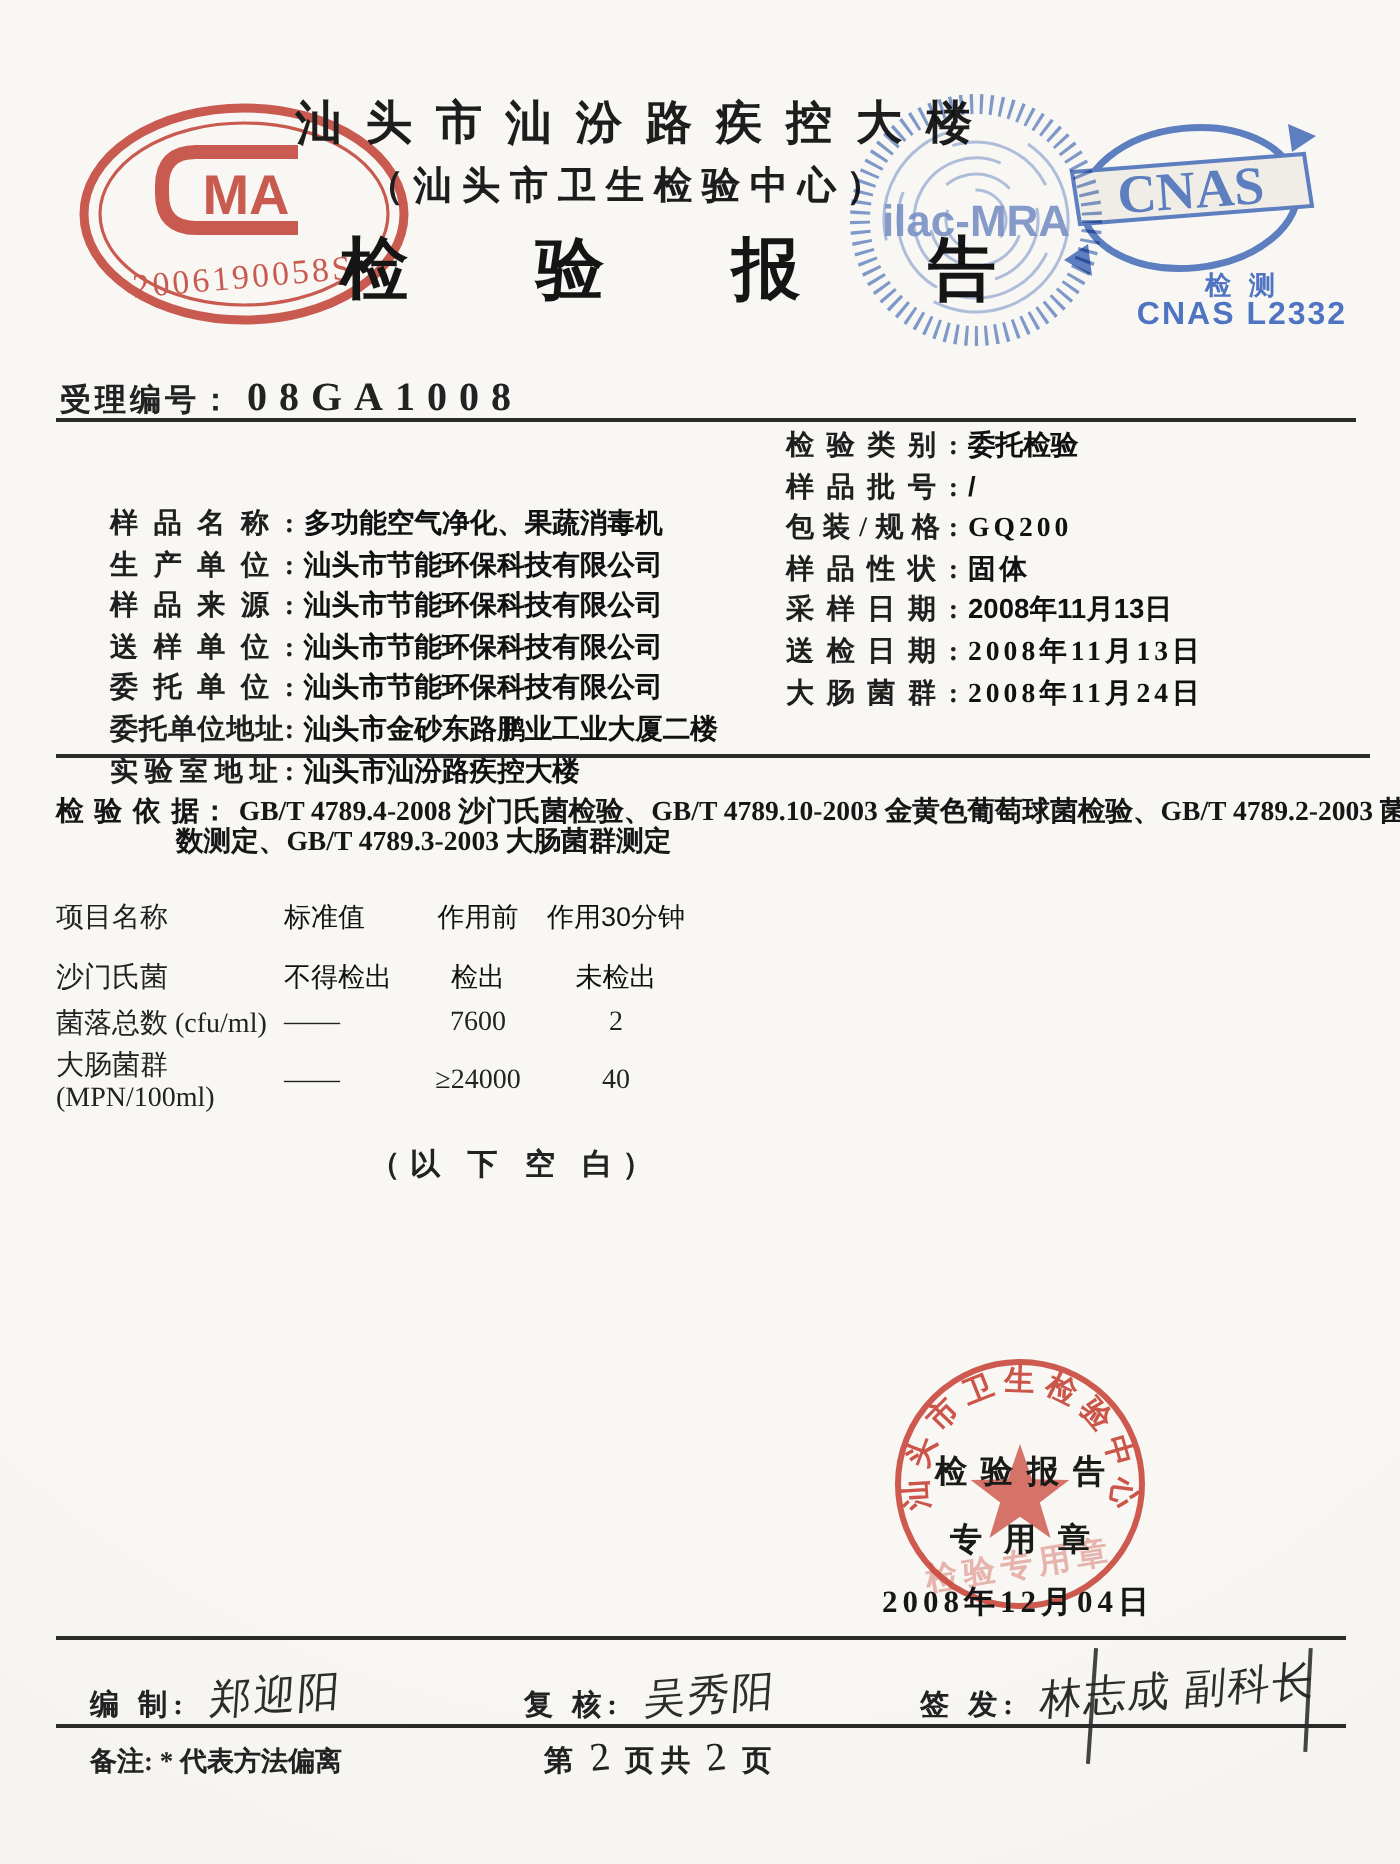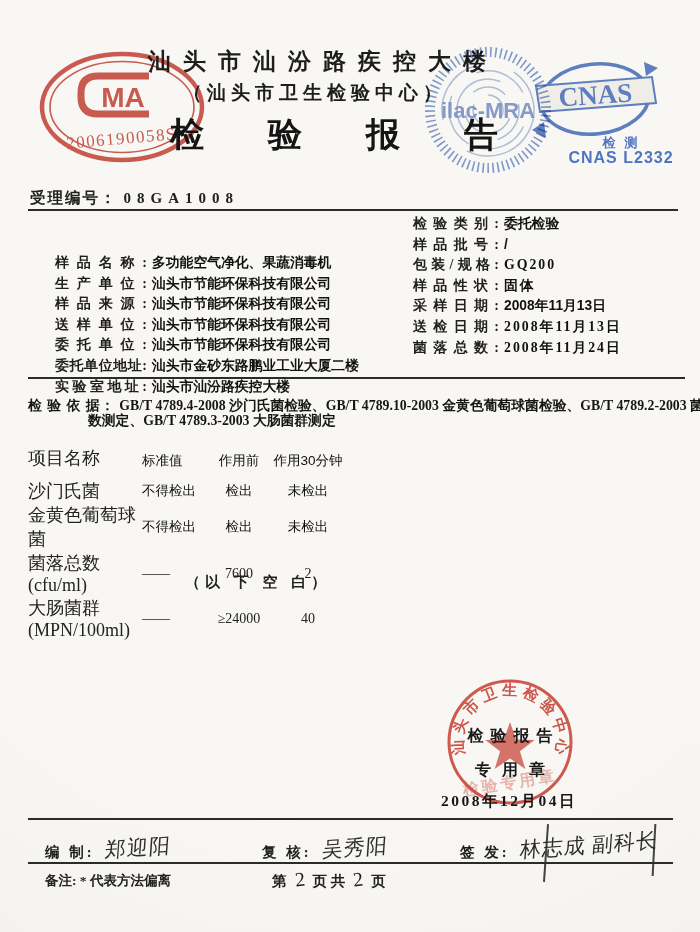--- a/index.html
+++ b/index.html
@@ -28,58 +28,58 @@
   .cnas{left:532px;top:56px;opacity:.9;}
   .cnas-caption{position:absolute;left:560px;top:134px;width:120px;text-align:center;
     color:#4f74c2;font-size:13px;font-weight:700;letter-spacing:9px;text-indent:9px;}
   .cnas-code{position:absolute;left:556px;top:149px;width:130px;text-align:center;
     color:#4f74c2;font-size:16px;font-weight:600;letter-spacing:1px;
     font-family:"Liberation Sans","DejaVu Sans",sans-serif;}
 
   
   .acceptance{position:absolute;left:30px;top:188px;white-space:nowrap;}
   .acc-label{font-size:15.5px;font-weight:700;letter-spacing:2px;}
-  .acc-value{font-size:15px;font-weight:600;letter-spacing:6px;margin-left:6px;font-family:Liberation Serif, serif;}
+  .acc-value{font-size:20px;font-weight:600;letter-spacing:6px;margin-left:6px;font-family:Liberation Serif, serif;}
 
   .rule{position:absolute;background:#2b2b2b;}
   .rule-top{left:28px;top:209px;width:650px;height:2px;}
   .rule-mid{left:28px;top:377px;width:657px;height:2px;}
   .rule-sig-top{left:28px;top:818px;width:645px;height:1.5px;}
   .rule-sig-bottom{left:28px;top:862px;width:645px;height:1.5px;}
 
   
   .info-col{position:absolute;top:213px;}
   .info-left{left:55px;width:335px;}
   .info-right{left:393px;width:295px;}
   .irow{height:20.6px;line-height:20.6px;white-space:nowrap;}
   .lbl{display:inline-block;font-size:14px;font-weight:600;color:#1f1f1f;
     text-align:justify;text-align-last:justify;}
   .info-left .lbl{width:92px;margin-top:40px;}
-  .info-right .lbl{width:86px;margin-left:20px;}
+  .info-right .lbl{width:86px;}
   .val{font-family:"Liberation Sans","DejaVu Sans",sans-serif;font-weight:700;
     font-size:13.8px;margin-left:5px;color:#111;}
   .info-right .irow:nth-child(3) .val,
   .info-right .irow:nth-child(4) .val,
   .info-right .irow:nth-child(6) .val,
   .info-right .irow:nth-child(7) .val,
   .info-right .irow:nth-child(8) .val{
     font-family:"Liberation Serif","DejaVu Serif",serif;font-weight:600;letter-spacing:2px;}
 
   
   .basis{position:absolute;left:28px;top:384px;width:650px;
     font-size:13.8px;font-weight:600;line-height:1.1;color:#161616;
     padding-left:60px;text-indent:-60px;}
   .basis-label{letter-spacing:1px;margin-right:4px;}
 
   
   table.results{position:absolute;left:28px;top:446px;border-collapse:collapse;}
   .results th,.results td{padding:0;font-weight:normal;}
   .results thead th{height:22px;padding-bottom:9px;vertical-align:bottom;}
   .results tbody td{height:23.5px;vertical-align:middle;}
-  .c1{width:114px;text-align:left;font-size:18px;margin-top:32px;}
+  .c1{width:114px;text-align:left;font-size:14px;margin-top:32px;}
   .c2{width:68px;text-align:left;font-size:14px;}
   .c3{width:58px;text-align:center;font-size:14px;}
   .c4{width:80px;text-align:center;font-size:14px;}
   .t-cn{font-family:"Liberation Sans","DejaVu Sans",sans-serif;font-weight:700;font-size:13.5px;color:#111;}
   .t-num{font-family:"Liberation Serif","DejaVu Serif",serif;font-weight:600;}
   .h-song{font-weight:600;}
   .end-note{position:absolute;left:185px;top:573px;font-size:15px;font-weight:600;
     letter-spacing:5px;white-space:nowrap;}
 
   
@@ -170,44 +170,38 @@
     <div class="irow"><span class="lbl">委托单位地址:</span><span class="val">汕头市金砂东路鹏业工业大厦二楼</span></div>
     <div class="irow"><span class="lbl">实验室地址:</span><span class="val">汕头市汕汾路疾控大楼</span></div>
   </div>
   <div class="info-col info-right">
     <div class="irow"><span class="lbl">检验类别:</span><span class="val">委托检验</span></div>
     <div class="irow"><span class="lbl">样品批号:</span><span class="val">/</span></div>
     <div class="irow"><span class="lbl">包装/规格:</span><span class="val">GQ200</span></div>
     <div class="irow"><span class="lbl">样品性状:</span><span class="val">固体</span></div>
     <div class="irow"><span class="lbl">采样日期:</span><span class="val">2008年11月13日</span></div>
     <div class="irow"><span class="lbl">送检日期:</span><span class="val">2008年11月13日</span></div>
-    <div class="irow"><span class="lbl">菌落总数:</span><span class="val">2008年11月24日</span></div>
+    <div class="irow"><span class="lbl">大肠菌群:</span><span class="val">2008年11月24日</span></div>
   </div>
   <div class="rule rule-mid"></div>
 
   <p class="basis"><span class="basis-label">检 验 依 据：</span><span class="basis-text">GB/T 4789.4-2008 沙门氏菌检验、GB/T 4789.10-2003 金黄色葡萄球菌检验、GB/T 4789.2-2003 菌落总数测定、GB/T 4789.3-2003 大肠菌群测定</span></p>
 
   <table class="results">
     <thead>
       <tr>
         <th class="c1 h-song">项目名称</th>
         <th class="c2 t-cn">标准值</th>
         <th class="c3 t-cn">作用前</th>
         <th class="c4 t-cn">作用30分钟</th>
       </tr>
     </thead>
     <tbody>
       <tr>
         <td class="c1">沙门氏菌</td>
-        <td class="c2 t-cn">不得检出</td>
-        <td class="c3 t-cn">检出</td>
-        <td class="c4 t-cn">未检出</td>
-      </tr>
-      <tr>
-        <td class="c1">金黄色葡萄球菌</td>
         <td class="c2 t-cn">不得检出</td>
         <td class="c3 t-cn">检出</td>
         <td class="c4 t-cn">未检出</td>
       </tr>
       <tr>
         <td class="c1">菌落总数 (cfu/ml)</td>
         <td class="c2 t-num">——</td>
         <td class="c3 t-num">7600</td>
         <td class="c4 t-num">2</td>
       </tr>

